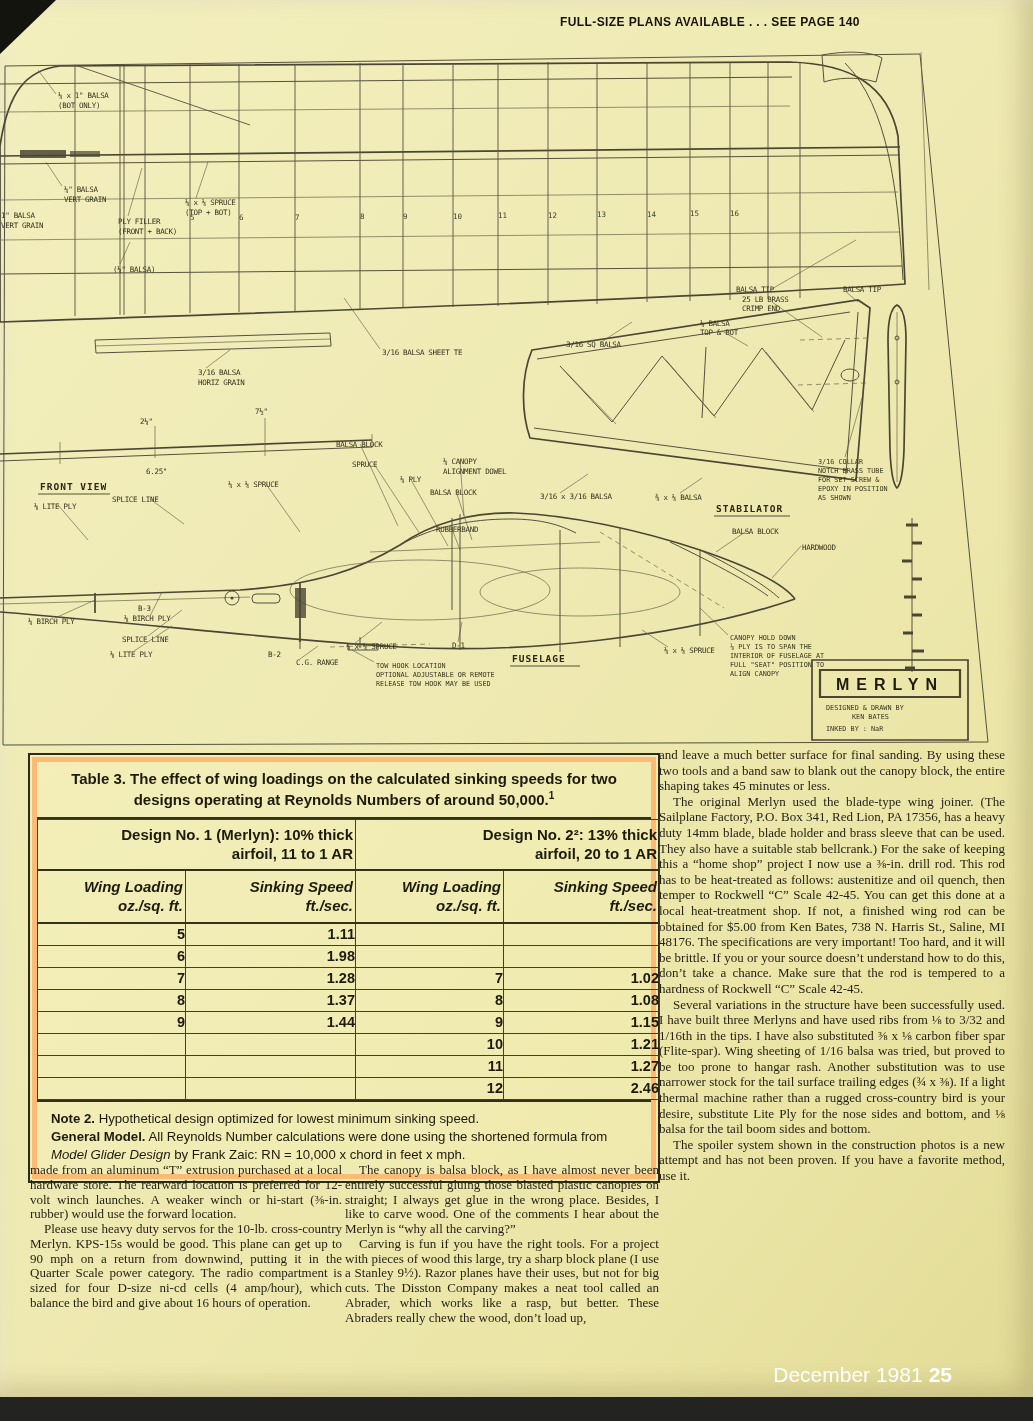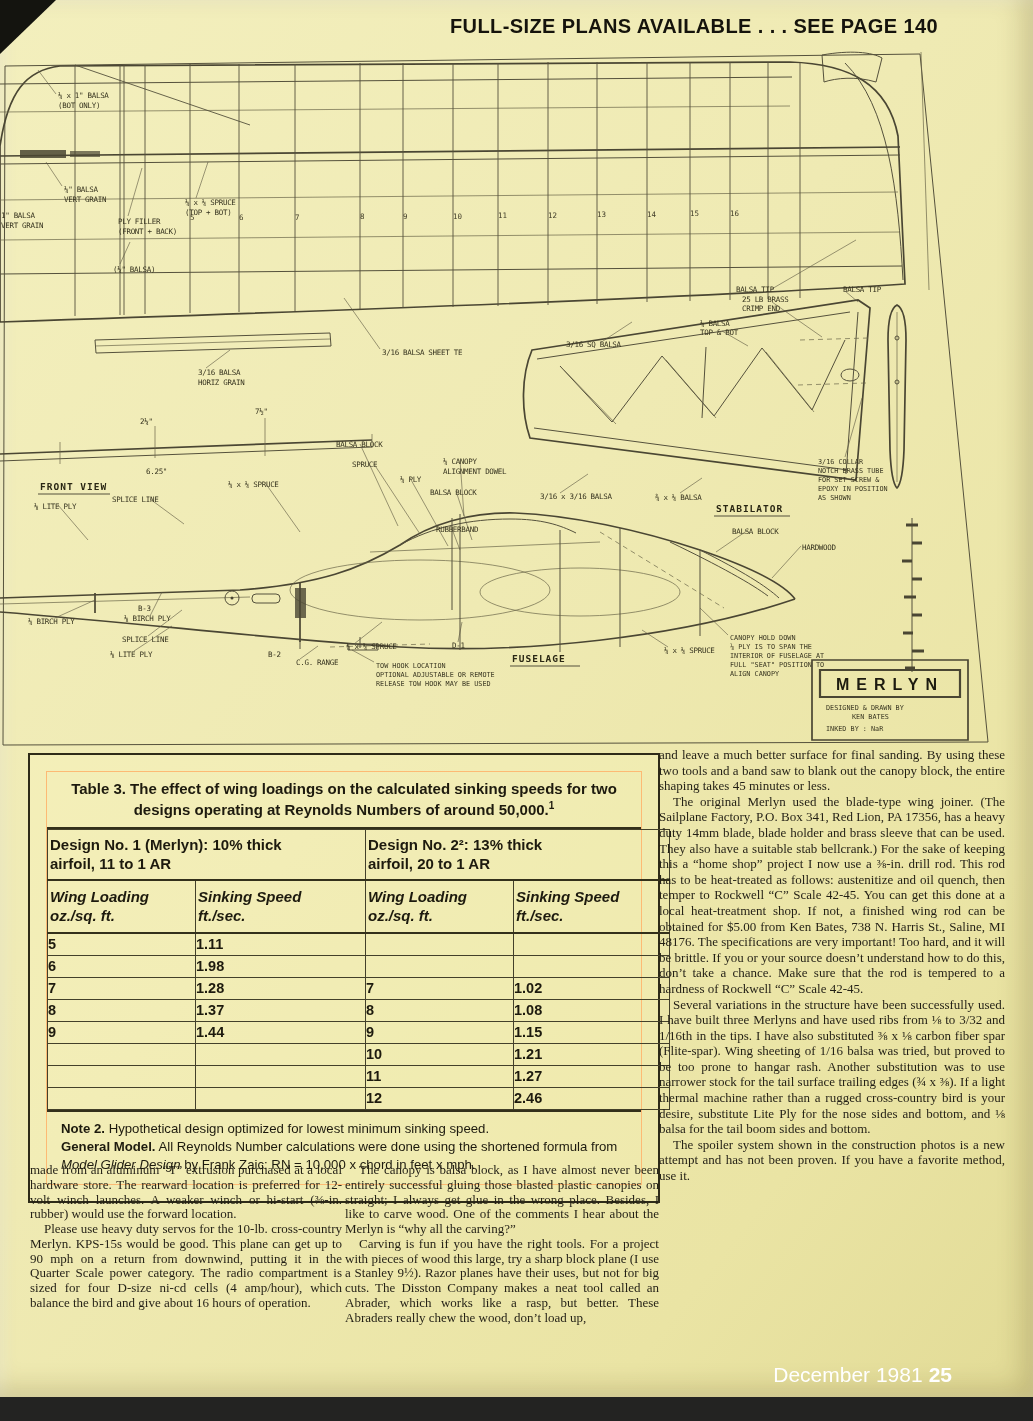--- a/index.html
+++ b/index.html
@@ -2,42 +2,42 @@
 <html><head>
 <meta charset="utf-8">
 <style>
   html,body{margin:0;padding:0;background:#1d1d1b;}
   .stage{position:relative;width:1033px;height:1421px;overflow:hidden;background:#1d1d1b;font-family:"Liberation Serif",serif;color:#25221a;}
   .paper{position:absolute;left:0;top:0;width:1033px;height:1397px;
     background:linear-gradient(128deg,#f3efbd 0%,#efeab3 45%,#eae4a4 80%,#e2db96 100%);
     box-shadow:inset -10px -8px 26px rgba(80,64,20,.22), inset 4px 2px 14px rgba(255,255,250,.35);}
   .corner-tri{position:absolute;left:0;top:0;width:0;height:0;border-top:54px solid #14140f;border-right:56px solid transparent;}
   .bottom-strip{position:absolute;left:0;top:1397px;width:1033px;height:24px;background:#232322;}
-  .header{position:absolute;left:424px;top:15px;width:540px;text-align:center;
-    font-family:"Liberation Sans",sans-serif;font-weight:bold;font-size:20px;letter-spacing:.4px;color:#15130c;}
+  .header{position:absolute;left:440px;top:15px;width:540px;text-align:center;
+    font-family:"Liberation Sans",sans-serif;font-weight:bold;font-size:12px;letter-spacing:.4px;color:#15130c;}
   svg.plan{position:absolute;left:0;top:50px;}
   svg.plan *{vector-effect:non-scaling-stroke;}
   .ln{stroke:#4a4633;fill:none;stroke-width:1.7;}
   .md{stroke:#55513c;fill:none;stroke-width:1;}
   .tn{stroke:#6a6549;fill:none;stroke-width:.7;}
   .ld{stroke:#5a5640;fill:none;stroke-width:.6;}
   .dash{stroke-dasharray:5 4;}
   .d{font:7.5px "DejaVu Sans Mono",monospace;fill:#35321e;letter-spacing:-0.3px;}
   .dt{font:bold 9.5px "DejaVu Sans Mono",monospace;fill:#2a2714;letter-spacing:1px;}
   .num{font:7.5px "DejaVu Sans Mono",monospace;fill:#403c28;}
   .merlyn{font:bold 16px "Liberation Sans",sans-serif;fill:#1d1b10;letter-spacing:7px;}
   .tbsmall{font:6.8px "DejaVu Sans Mono",monospace;fill:#3a3722;}
   
   .t3outer{position:absolute;left:28px;top:753px;width:628px;border:2px solid #2e2b18;background:rgba(250,246,190,.25);}
-  .t3inner{border:1px solid #fdba74;margin:16px;}
+  .t3inner{border:5px solid #fdba74;margin:2px;}
   .t3cap{border-bottom:2px solid #33301b;padding:7px 16px 6px;text-align:center;
     font-family:"Liberation Sans",sans-serif;font-weight:bold;font-size:15px;line-height:1.35;color:#1d1a0e;}
   .t3cap sup{font-size:10px;}
   table.t3{border-collapse:collapse;width:100%;table-layout:fixed;font-family:"Liberation Sans",sans-serif;color:#1d1a0e;}
-  table.t3 td{border:1px solid #43402a;text-align:left;vertical-align:middle;}
+  table.t3 td{border:1px solid #43402a;text-align:right;vertical-align:middle;}
   table.t3 tr.design td{border-bottom:2px solid #33301b;font-weight:bold;font-size:15px;line-height:1.3;padding:5px 2px;}
   table.t3 tr.heads td{border-bottom:2px solid #33301b;font-weight:bold;font-size:15px;line-height:1.3;padding:6px 2px;font-style:italic;}
   table.t3 tr.data td{font-weight:bold;font-size:14.5px;height:21px;padding:0;}
   .t3notes{border-top:2px solid #33301b;padding:8px 12px 9px 14px;font-family:"Liberation Sans",sans-serif;
     font-size:13.2px;line-height:1.4;color:#1d1a0e;}
   .t3notes .b{font-weight:bold;}
   
   .col{position:absolute;text-align:justify;font-size:13px;color:#221f15;font-family:Liberation Serif, serif;}
   .col p{margin:0;text-indent:14px;}
   .col p.cont{text-indent:0;}

